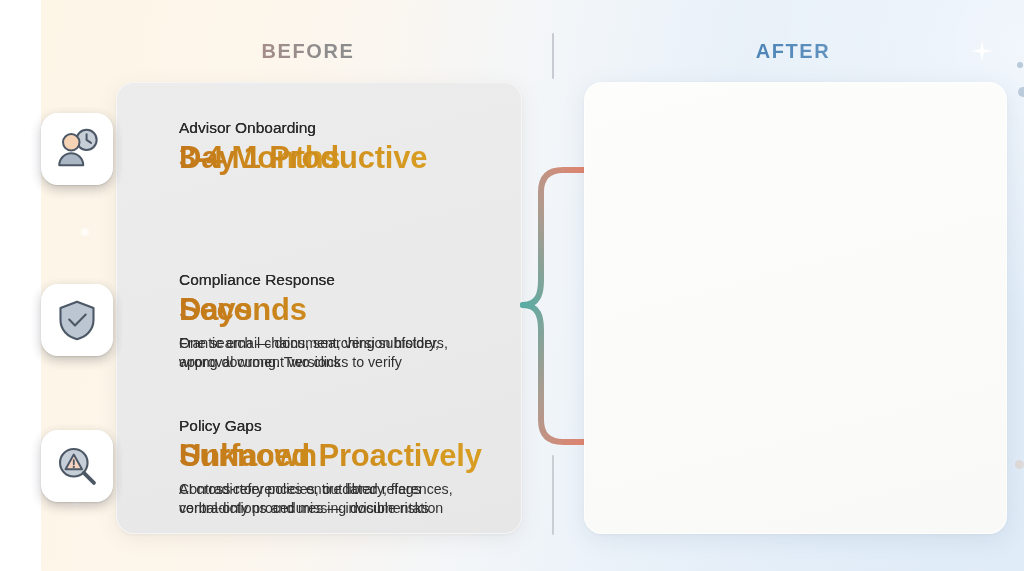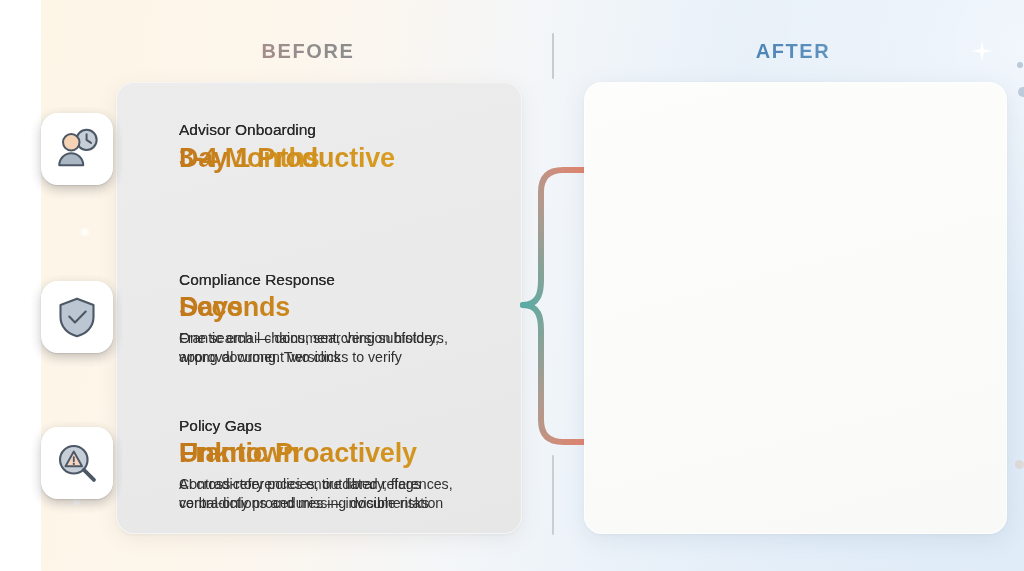--- a/index.html
+++ b/index.html
@@ -61,21 +61,21 @@
     background:linear-gradient(90deg,rgba(0,0,0,.10),rgba(0,0,0,.07) 80%,rgba(0,0,0,0)); }
 
   .icon-tile {
     width:72px; height:72px; flex:0 0 72px; border-radius:17px;
     background:#ffffff; display:flex; align-items:center; justify-content:center;
     box-shadow:0 4px 11px rgba(70,70,80,.16), 0 1px 2px rgba(0,0,0,.06);
   }
   .row-text { padding-left:18px; padding-top:2px; }
   .r-label { font-size:15.5px; color:#2a2a2a; line-height:1.25; margin-bottom:2px; }
   .r-value {
-    font-size:27px; font-weight:bold; line-height:1.25; margin-bottom:4px;
+    font-size:31px; font-weight:bold; line-height:1.25; margin-bottom:4px;
     letter-spacing:-.2px;
     background-image:linear-gradient(95deg,#c2781a 0%,#cd8a1c 45%,#d89e22 100%);
     -webkit-background-clip:text; background-clip:text; color:transparent;
     white-space:nowrap;
   }
   .r-desc { font-size:14.2px; color:#303030; line-height:1.33; }
 
   
   .r1 { top:113px; } .r2 { top:268px; } .r3 { top:414px; }
   .sep1 { top:241px; } .sep2 { top:388px; }
@@ -225,18 +225,18 @@
       <svg width="44" height="44" viewBox="0 0 48 48">
         <circle cx="20.5" cy="20.5" r="15" fill="#c6ced8" stroke="#4c5866" stroke-width="2.3"></circle>
         <path d="M31.5 31.5 L42.5 42.5" stroke="#4c5866" stroke-width="4.2" stroke-linecap="round"></path>
         <path d="M20.5 11.5 L29.5 27.5 H11.5 Z" fill="#f7d4c0" stroke="#4c5866" stroke-width="2.1" stroke-linejoin="round"></path>
         <path d="M20.5 17.5 v4.6" stroke="#4c5866" stroke-width="2" stroke-linecap="round"></path>
         <circle cx="20.5" cy="25" r="1.2" fill="#4c5866"></circle>
       </svg>
     </div>
     <div class="row-text">
       <div class="r-label">Policy Gaps</div>
-      <div class="r-value">Frantic Proactively</div>
+      <div class="r-value">Surfaced Proactively</div>
       <div class="r-desc" style="width:300px;">AI cross-references entire library, flags contradictions and missing documentation</div>
     </div>
   </div>
 
 </div>
 
 </body></html>

